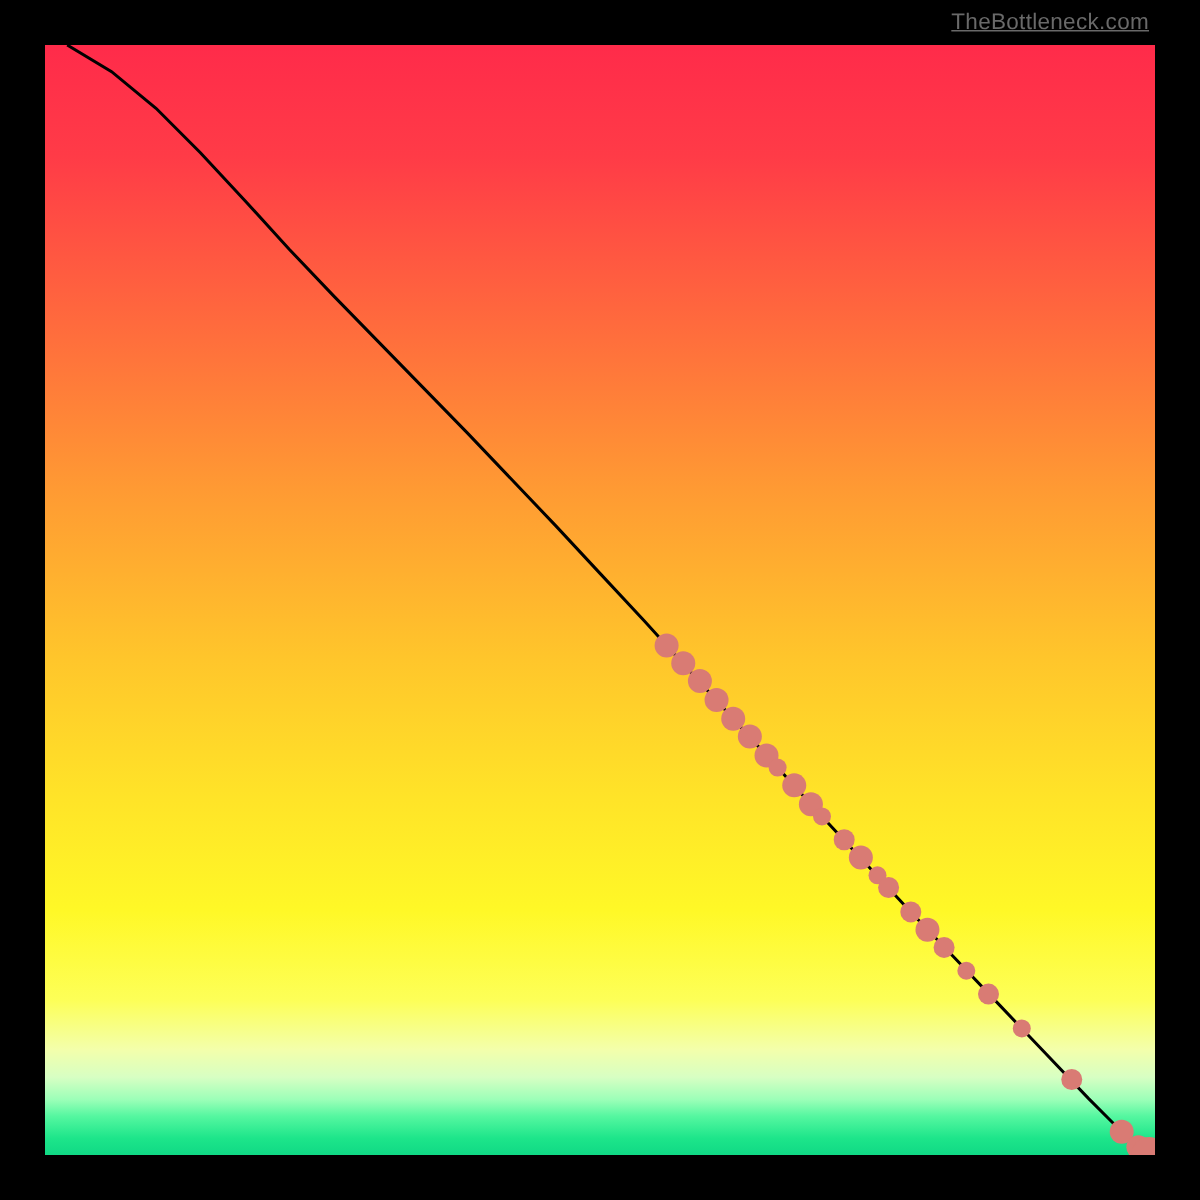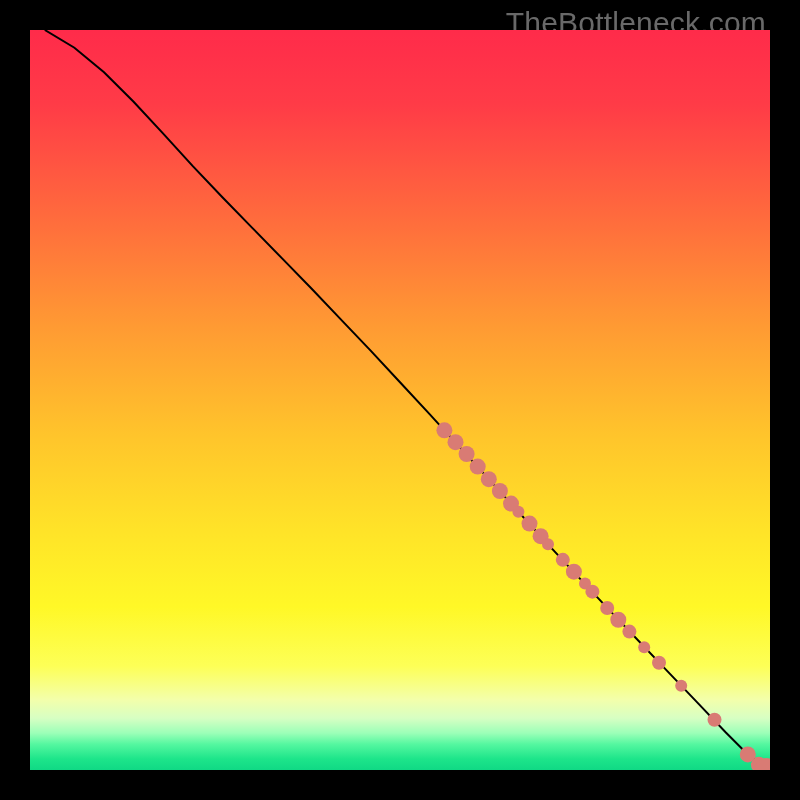--- a/index.html
+++ b/index.html
@@ -20,23 +20,24 @@
     left: 30px;
     top: 30px;
     width: 740px;
     height: 740px;
   }
   .watermark {
     position: absolute;
     top: 6px;
     right: 34px;
     font-family: Arial, Helvetica, sans-serif;
-    font-size: 30px;
+    font-size: 15px;
     color: #696969;
     letter-spacing: 0.2px;
+    text-decoration: underline;
   }
   svg { display: block; }
 </style>
 </head>
 <body>
 
 <div class="stage">
   <div class="watermark">TheBottleneck.com</div>
 
   <div class="plot-area">

